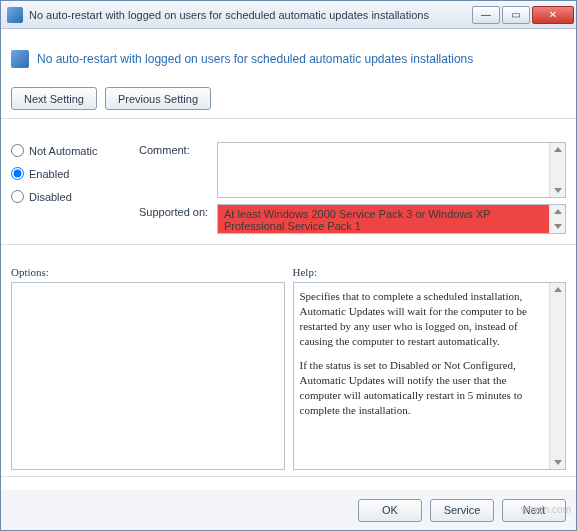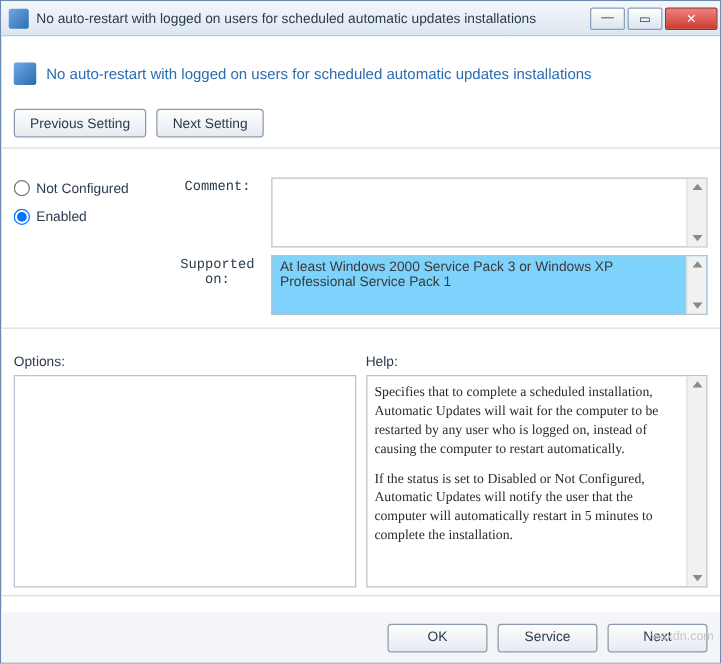--- a/index.html
+++ b/index.html
@@ -13,41 +13,41 @@
 .winbtn.close { background: linear-gradient(#f08080,#cc3b2d); color: #fff; border-color: #a32e23; width: 42px; }
 .toprow { display: flex; align-items: center; padding: 8px 10px 6px 10px; gap: 8px; }
 .toprow .bigicon { width: 18px; height: 18px; background: linear-gradient(135deg,#6fa8e6,#2b6cb0); border-radius: 2px; }
 .toprow .headline { color: #2b6cb0; font-size: 12px; }
 .navbtns { display: flex; gap: 8px; padding: 0 10px 8px 10px; border-bottom: 1px solid #d9dde2; }
 .btn { height: 23px; padding: 0 12px; border: 1px solid #8a9aac; border-radius: 3px; background: linear-gradient(#fdfdfd,#e6ebf1); cursor: default; color: #2b3b4e; }
 .midgrid { display: grid; grid-template-columns: 120px 70px 1fr; padding: 10px; gap: 6px 8px; border-bottom: 1px solid #d9dde2; }
 .radios { grid-row: 1 / span 3; display: flex; flex-direction: column; gap: 10px; padding-top: 2px; }
 .radio { display: flex; align-items: center; gap: 5px; color: #2b3b4e; }
 .radio input { margin: 0; }
-.lbl { text-align: center; color: #2b3b4e; padding-top: 2px; font-family: Liberation Mono, monospace; }
+.lbl { text-align: left; color: #2b3b4e; padding-top: 2px; }
 .commentbox { grid-column: 3; grid-row: 1 / span 2; border: 1px solid #b8c2cd; background: #fff; height: 56px; position: relative; }
 .commentbox .sb { position: absolute; right: 0; top: 0; bottom: 0; width: 16px; background: #f1f1f1; border-left: 1px solid #e0e0e0; }
 .commentbox .sb::before, .commentbox .sb::after { content: ""; position: absolute; left: 4px; width: 0; height: 0; border-left: 4px solid transparent; border-right: 4px solid transparent; }
 .commentbox .sb::before { top: 4px; border-bottom: 5px solid #8a8a8a; }
 .commentbox .sb::after { bottom: 4px; border-top: 5px solid #8a8a8a; }
-.supportbox { grid-column: 3; border: 1px solid #b8c2cd; background: #7dd3fc; height: 48px; position: relative; padding: 3px 20px 3px 6px; color: #3a3a3a; }
+.supportbox { grid-column: 3; border: 1px solid #b8c2cd; background: #ef4444; height: 30px; position: relative; padding: 3px 20px 3px 6px; color: #3a3a3a; }
 .supportbox .sb { position: absolute; right: 0; top: 0; bottom: 0; width: 16px; background: #f1f1f1; border-left: 1px solid #e0e0e0; }
 .supportbox .sb::before, .supportbox .sb::after { content: ""; position: absolute; left: 4px; width: 0; height: 0; border-left: 4px solid transparent; border-right: 4px solid transparent; }
 .supportbox .sb::before { top: 4px; border-bottom: 5px solid #8a8a8a; }
 .supportbox .sb::after { bottom: 4px; border-top: 5px solid #8a8a8a; }
 .lower { flex: 1; display: grid; grid-template-columns: 1fr 1fr; grid-template-rows: auto 1fr; padding: 8px 10px 6px 10px; gap: 4px 8px; border-bottom: 1px solid #d9dde2; min-height: 0; }
-.paneLbl { color: #2b3b4e; }
+.paneLbl { color: #2b3b4e; font-family: Liberation Serif, serif; }
 .panebox { border: 1px solid #b8c2cd; background: #fff; padding: 6px 20px 6px 6px; position: relative; overflow: hidden; }
 .panebox .sb { position: absolute; right: 0; top: 0; bottom: 0; width: 16px; background: #f1f1f1; border-left: 1px solid #e0e0e0; }
 .panebox .sb::before, .panebox .sb::after { content: ""; position: absolute; left: 4px; width: 0; height: 0; border-left: 4px solid transparent; border-right: 4px solid transparent; }
 .panebox .sb::before { top: 4px; border-bottom: 5px solid #8a8a8a; }
 .panebox .sb::after { bottom: 4px; border-top: 5px solid #8a8a8a; }
 .helpp { margin: 0 0 10px 0; color: #2b2b2b; line-height: 1.35; font-family: Liberation Serif, serif; }
 .footer { height: 40px; display: flex; align-items: center; justify-content: flex-end; gap: 8px; padding: 0 10px; background: #f3f5f8; }
-.footer .btn { width: 80px; text-align: center; }
+.footer .btn { width: 64px; text-align: center; }
 .watermark { position: absolute; bottom: 16px; right: 6px; color: #c7c7c7; font-size: 10px; pointer-events: none; }
 </style>
 </head>
 <body>
 
 <div class="window">
   <div class="titlebar">
     <div class="icon"></div>
     <div class="title">No auto-restart with logged on users for scheduled automatic updates installations</div>
     <div class="winbtns">
@@ -56,33 +56,37 @@
       <div class="winbtn close">✕</div>
     </div>
   </div>
 
   <div class="toprow">
     <div class="bigicon"></div>
     <div class="headline">No auto-restart with logged on users for scheduled automatic updates installations</div>
   </div>
 
   <div class="navbtns">
+    <button class="btn">Next Setting</button>
     <button class="btn">Previous Setting</button>
-    <button class="btn">Next Setting</button>
   </div>
 
   <div class="midgrid">
     <div class="radios">
       <label class="radio">
         <input type="radio" name="st" style="">
-        <span>Not Configured</span>
+        <span>Not Automatic</span>
       </label>
       <label class="radio">
         <input type="radio" name="st" checked="" style="">
         <span>Enabled</span>
+      </label>
+      <label class="radio">
+        <input type="radio" name="st" style="">
+        <span>Disabled</span>
       </label>
     </div>
 
     <div class="lbl" style="grid-column:2;grid-row:1;">Comment:</div>
     <div class="commentbox" style="grid-column:3;grid-row:1/span 2;">
       <span></span>
       <div class="sb"></div>
     </div>
 
     <div class="lbl" style="grid-column:2;grid-row:3;">Supported on:</div>

